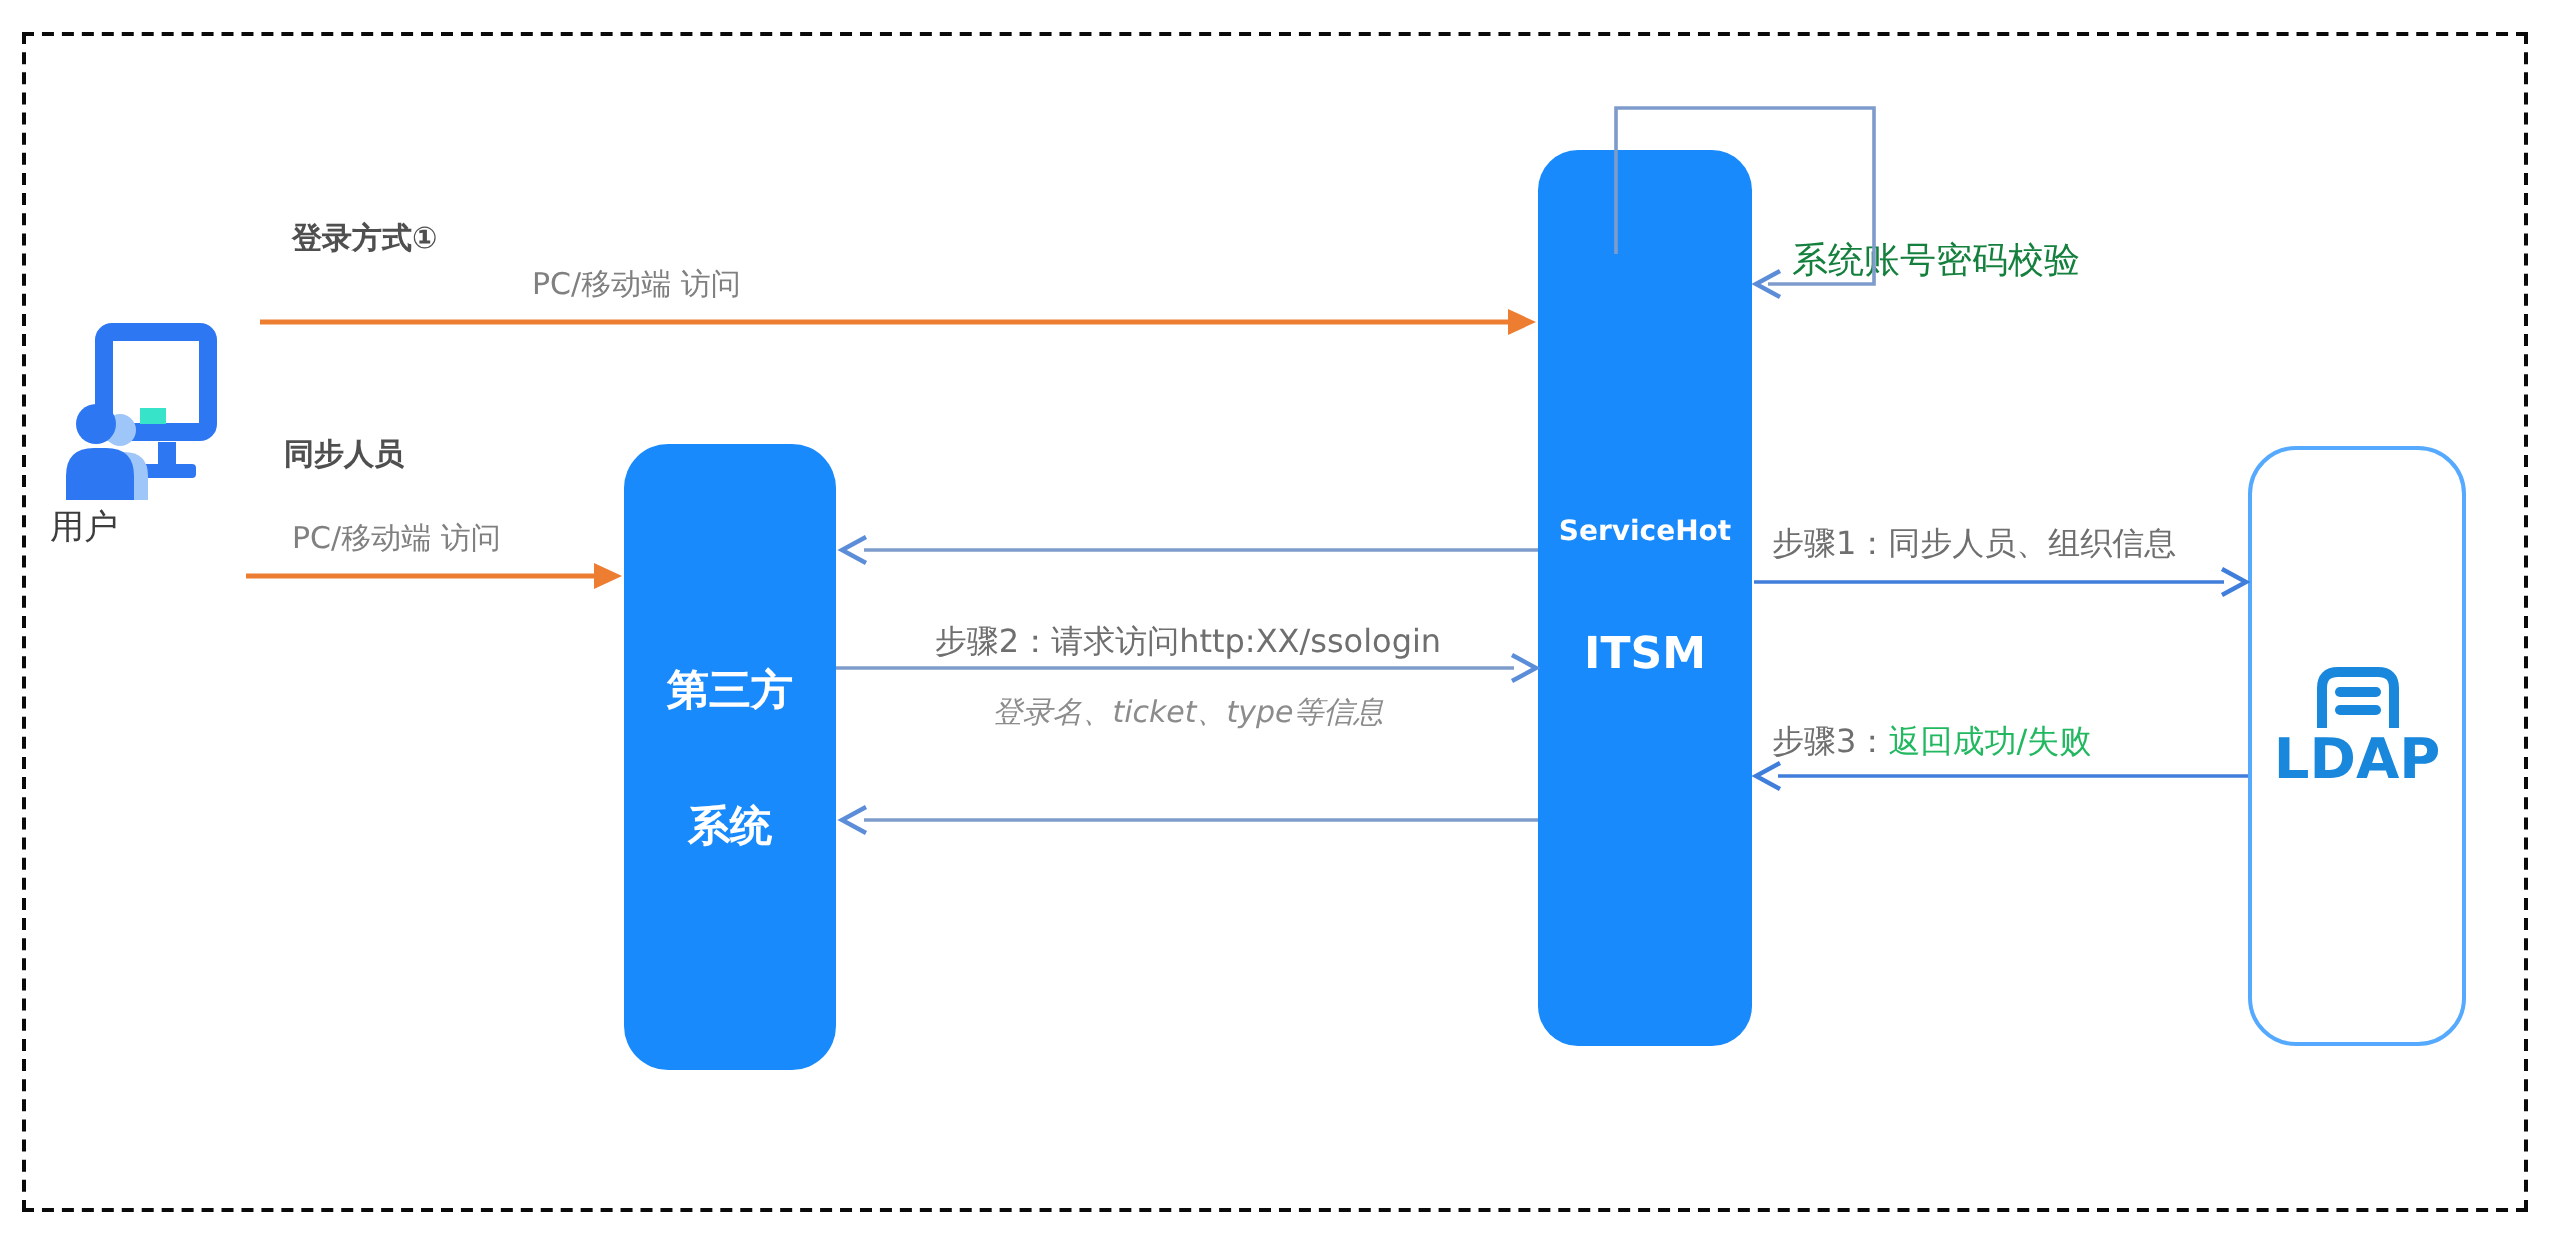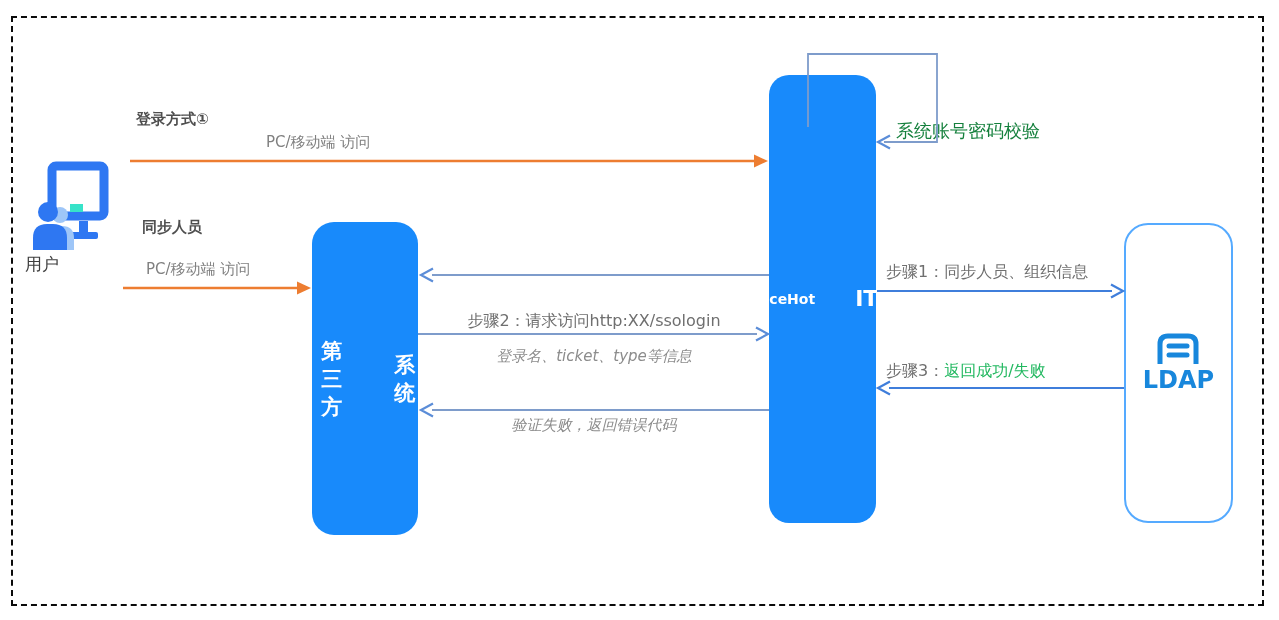--- a/index.html
+++ b/index.html
@@ -16,35 +16,35 @@
   .t-sub    { font-size:15px; color:#808080; }
   .t-step   { font-size:16px; color:#6f6f6f; }
   .t-note   { font-size:15px; color:#8c8c8c; font-style:italic; }
   .t-green  { color:#22B860; }
   .t-loop   { font-size:18px; color:#15803d;margin-top:40px; }
   .t-user   { font-size:17px; color:#3d3d3d; }
   .center   { text-align:center; }
 
   .box {
     position:absolute; background:#188AFB; color:#ffffff;
-    display:flex; flex-direction:row; align-items:center; justify-content:center;
+    display:flex; flex-direction:column; align-items:center; justify-content:center;
     text-align:center;
     gap:40px;
   }
   .box-third { left:312px; top:222px; width:106px; height:313px; border-radius:22px; }
   .box-third .l1, .box-third .l2 { font-weight:bold; font-size:21px; line-height:28px; }
   .box-itsm  { left:769px; top:75px;  width:107px; height:448px; border-radius:20px; }
   .box-itsm .l1 { font-weight:bold; font-size:14px; line-height:17px; }
   .box-itsm .l2 { font-weight:bold; font-size:22px; line-height:26px; }
   .box-ldap  {
     left:1124px; top:223px; width:109px; height:300px; border-radius:24px;
     background:#ffffff; border:2px solid #55AAFF; box-sizing:border-box;
   }
   .ldap-inner { display:flex; flex-direction:column; align-items:center; margin-bottom:22px; }
-  .ldap-word { font-weight:bold; font-size:24px; color:#1887DC; letter-spacing:0px; line-height:26px; margin-top:1px;text-align:center; }
+  .ldap-word { font-weight:bold; font-size:28px; color:#1887DC; letter-spacing:0px; line-height:26px; margin-top:1px;text-align:center; }
 
   .flowL { position:absolute; left:420px; width:348px; text-align:center; }
   .flowR { position:absolute; left:886px; text-align:left; }
 
   svg.overlay { position:absolute; left:0; top:0; z-index:3; }
   .box, .lbl { z-index:2; }
 </style>
 </head>
 <body>
 
@@ -57,21 +57,21 @@
     <rect x="46" y="63" width="9" height="12" fill="#2E77F2"></rect>
     <rect x="34" y="74" width="31" height="7" rx="2" fill="#2E77F2"></rect>
     <rect x="37" y="46" width="13" height="8" fill="#37E3C9"></rect>
     <circle cx="27" cy="57" r="8" fill="#9EC6F8"></circle>
     <path d="M13,92 L13,80 Q13,68 25,68 L29,68 Q41,68 41,80 L41,92 Z" fill="#9EC6F8"></path>
     <circle cx="15" cy="54" r="10" fill="#2E77F2"></circle>
     <path d="M0,92 L0,80 Q0,66 14,66 L20,66 Q34,66 34,80 L34,92 Z" fill="#2E77F2"></path>
   </svg>
   <div class="lbl t-user center" style="left:20px;top:254px;width:44px;">用户</div>
 
-  <div class="lbl t-title" style="left:136px;top:110px;">登录方式①</div>
+  <div class="lbl t-title" style="left:146px;top:110px;">登录方式①</div>
   <div class="lbl t-sub" style="left:266px;top:133px;">PC/移动端 访问</div>
 
   <div class="lbl t-title" style="left:142px;top:218px;">同步人员</div>
   <div class="lbl t-sub" style="left:146px;top:260px;">PC/移动端 访问</div>
 
   <div class="box box-third">
     <div class="l1">第三方</div>
     <div class="l2">系统</div>
   </div>
 
@@ -88,21 +88,20 @@
         <line x1="13" y1="23" x2="31" y2="23" stroke="#1887DC" stroke-width="5" stroke-linecap="round"></line>
       </svg>
       <div class="ldap-word">LDAP</div>
     </div>
   </div>
 
   <div class="lbl t-loop" style="left:896px;top:80px;">系统账号密码校验</div>
 
   <div class="lbl t-step flowL" style="top:311px;">步骤2：请求访问http:XX/ssologin</div>
   <div class="lbl t-note flowL" style="top:347px;">登录名、ticket、type等信息</div>
-  <div class="lbl t-note flowL" style="top:416px;">验证失败，返回错误代码</div>
 
   <div class="lbl t-step flowR" style="top:262px;">步骤1：同步人员、组织信息</div>
   <div class="lbl t-step flowR" style="top:361px;"><span>步骤3：</span><span class="t-green">返回成功/失败</span></div>
 
   <svg class="overlay" width="1279" height="620" viewBox="0 0 1279 620">
 
     <g>
       <line x1="130" y1="161" x2="756" y2="161" stroke="#ED7D31" stroke-width="2.5"></line>
       <polygon points="768,161 754,154.5 754,167.5" fill="#ED7D31"></polygon>
     </g>

